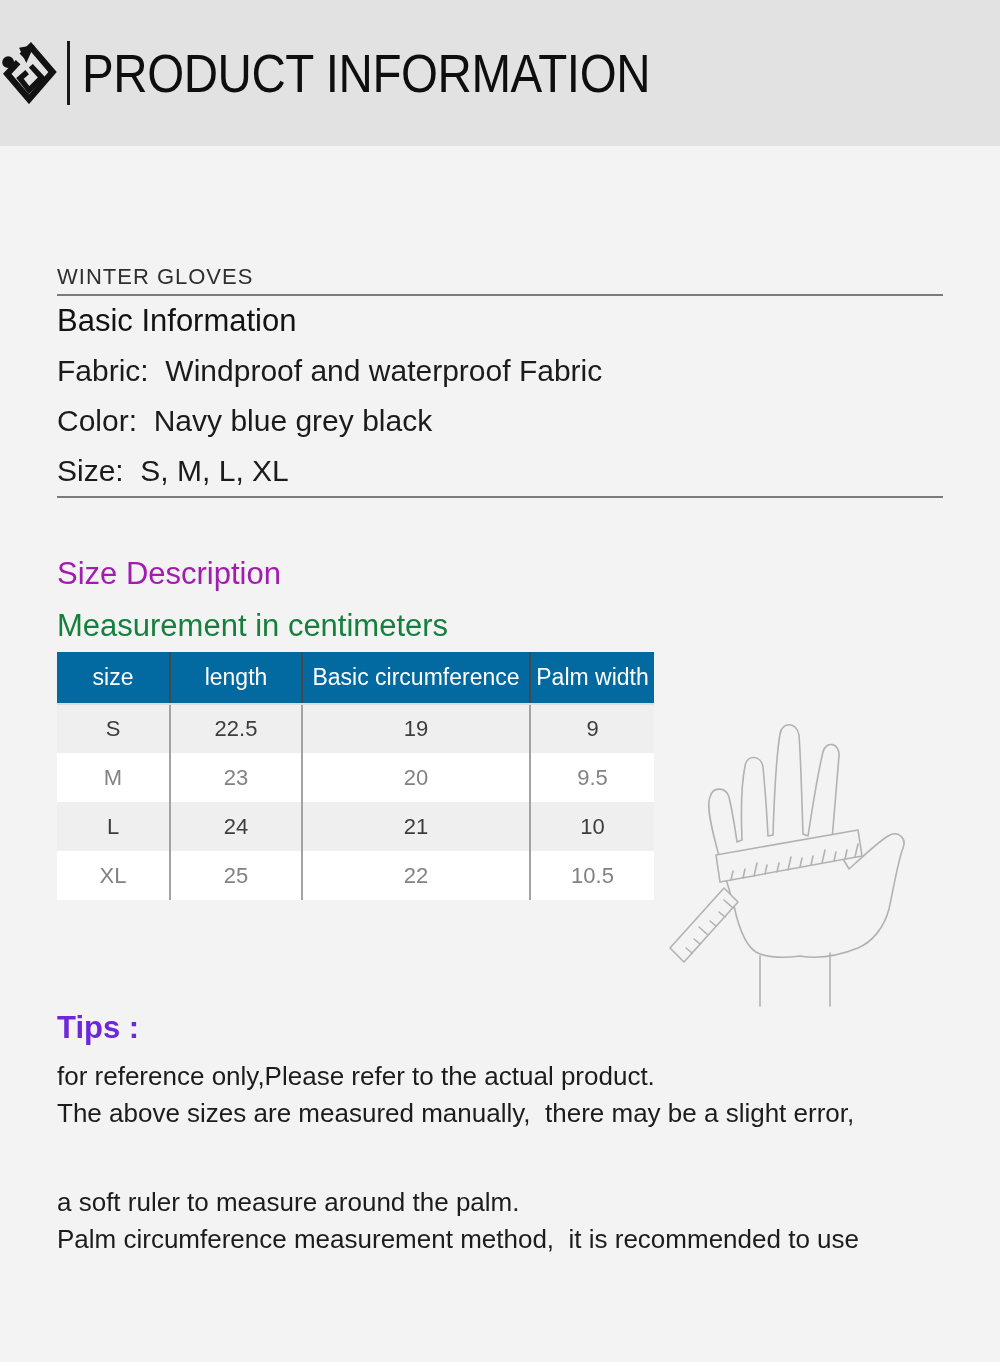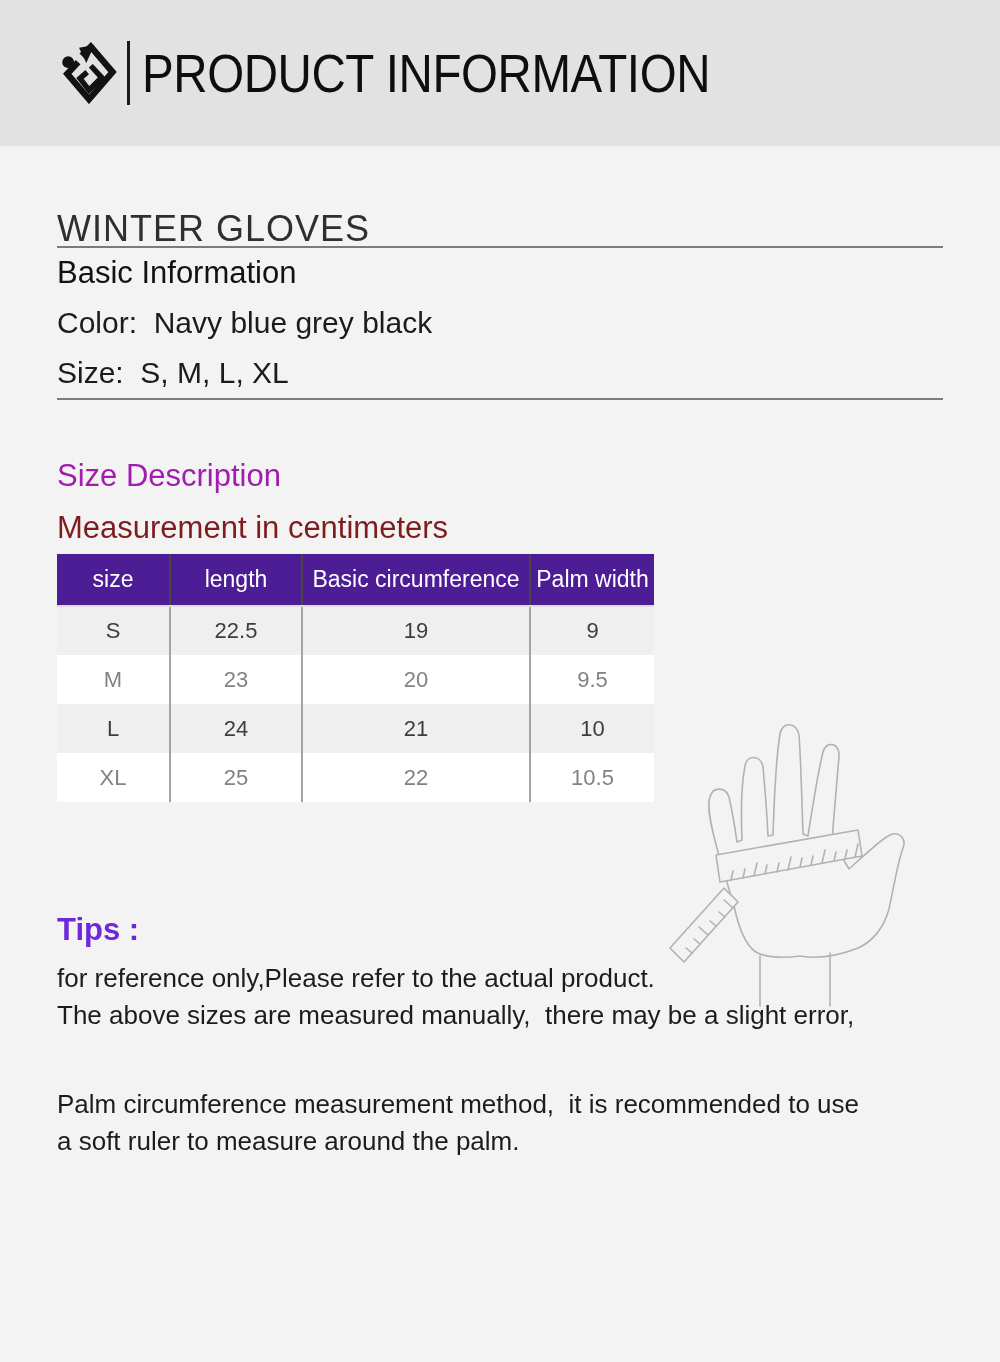--- a/index.html
+++ b/index.html
@@ -11,67 +11,66 @@
     color:#1a1a1a;
     position:relative;
     overflow:hidden;
   }
   
   .banner {
     height:146px;
     background:#e2e2e2;
     display:flex;
     align-items:center;
-    padding-left:60px;
   }
   .logo-svg { width:58px; height:62px; flex:none; }
   .logo-bar { width:3px; height:64px; background:#1a1a1a; margin-left:9px; flex:none; }
   .banner-title {
     margin-left:12px;
     font-size:54px;
     font-weight:500;
     color:#0e0e0e;
     letter-spacing:-0.5px;
     white-space:nowrap;
     transform:scaleX(0.88);
     transform-origin:left center;
   }
   
   main { padding:0 57px; }
   .product-name {
-    margin-top:66px;
-    font-size:36px;
+    margin-top:114px;
+    font-size:22px;
     letter-spacing:1px;
     color:#2f2f2f;
     line-height:34px;
   }
   hr.rule {
     border:0;
     border-top:2px solid #7b7b7b;
     margin:0;
   }
   .rule1 { margin-top:15px; }
   .rule2 { margin-top:24px; }
   .basic-heading { font-size:31px; line-height:50px; color:#121212; }
   .info-line { font-size:30px; line-height:50px; color:#1b1b1b; white-space:pre-wrap; }
   .size-desc-heading { margin-top:50px; font-size:31px; line-height:52px; color:#a21caf; }
-  .measure-heading { font-size:31px; line-height:52px; color:#7f1d1d; }
+  .measure-heading { font-size:31px; line-height:52px; color:#15803d; }
   
   table.size-table {
     border-collapse:collapse;
     margin-top:0px;
     width:597px;
     table-layout:fixed;
   }
   .size-table col.c1 { width:113px; }
   .size-table col.c2 { width:132px; }
   .size-table col.c3 { width:228px; }
   .size-table col.c4 { width:124px; }
   .size-table th {
-    background:#4c1d95;
+    background:#0369a1;
     color:#ffffff;
     font-weight:400;
     font-size:23px;
     height:52px;
     border-right:2px solid #474747;
     border-bottom:2px solid #dcdcdc;
     text-align:center;
     overflow:hidden;
     white-space:nowrap;
   }
@@ -113,20 +112,21 @@
   <h1 class="banner-title">PRODUCT INFORMATION</h1>
 </header>
 
 <main>
 
   <div class="product-name">WINTER GLOVES</div>
   <hr class="rule rule1">
 
   <section>
     <div class="basic-heading">Basic Information</div>
+    <div class="info-line">Fabric:  Windproof and waterproof Fabric</div>
     <div class="info-line">Color:  Navy blue grey black</div>
     <div class="info-line">Size:  S, M, L, XL</div>
   </section>
   <hr class="rule rule2">
 
   <section>
     <div class="size-desc-heading">Size Description</div>
     <div class="measure-heading">Measurement in centimeters</div>
 
     <table class="size-table">
@@ -173,22 +173,22 @@
     </table>
   </section>
 
   <section>
     <div class="tips-heading">Tips :</div>
     <div class="tips-body">
       <div class="para-line">for reference only,Please refer to the actual product.</div>
       <div class="para-line">The above sizes are measured manually,  there may be a slight error,</div>
     </div>
     <div class="method-body">
+      <div class="para-line">a soft ruler to measure around the palm.</div>
       <div class="para-line">Palm circumference measurement method,  it is recommended to use</div>
-      <div class="para-line">a soft ruler to measure around the palm.</div>
     </div>
   </section>
 
 </main>
 
 <div class="hand-wrap">
   <svg viewBox="0 0 305 322" width="305" height="322" aria-hidden="true">
     <g fill="none" stroke="#b2b2b2" stroke-width="1.6" stroke-linecap="round" stroke-linejoin="round">
 
       <path d="M86,216

